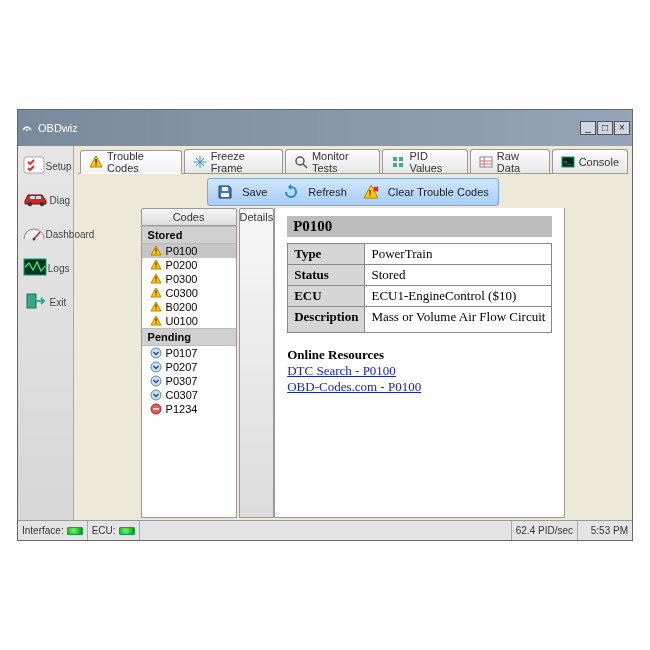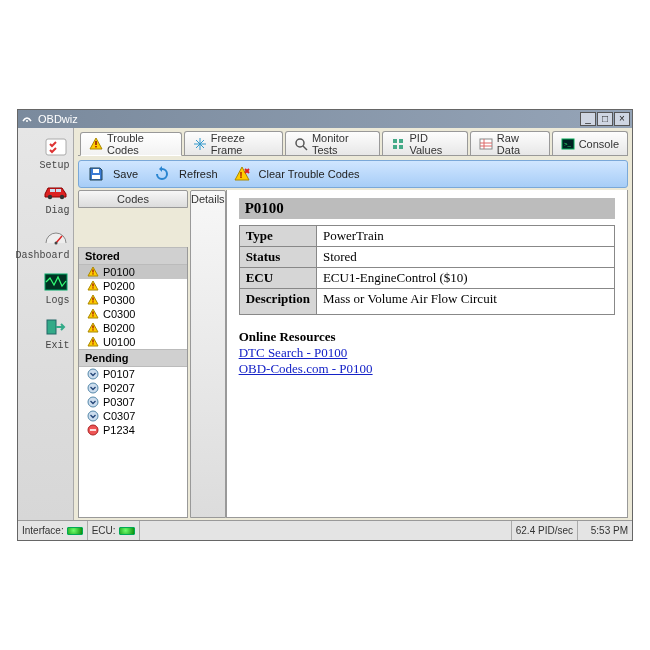--- a/index.html
+++ b/index.html
@@ -1,38 +1,38 @@
 <!DOCTYPE html>
 <html><head>
 <meta charset="utf-8">
 <style>
 * { box-sizing: border-box; margin: 0; padding: 0; }
 body { font-family: Tahoma, Arial, sans-serif; font-size: 11px; background: #fff; width: 650px; height: 650px; overflow: hidden; }
 .outer { width: 650px; height: 650px; background: #fff; display: flex; align-items: center; justify-content: center; }
 .window { width: 616px; height: 432px; border: 1px solid #666; background: #ece9d8; display: flex; flex-direction: column; position: relative; }
-.titlebar { height: 18px; background: linear-gradient(to right, #7a8a9d, #95a4b7); color: #fff; display: flex; align-items: center; padding: 0 2px; font-size: 11px; }
+.titlebar { height: 36px; background: linear-gradient(to right, #7a8a9d, #95a4b7); color: #fff; display: flex; align-items: center; padding: 0 2px; font-size: 11px; }
 .titlebar .ticon { width: 14px; height: 14px; margin-right: 4px; display: inline-flex; align-items: center; justify-content: center; }
 .titlebar .tlabel { flex: 1; }
 .titlebar .winbtns { display: flex; gap: 1px; }
 .titlebar .wb { width: 16px; height: 14px; background: #cfd6e2; border: 1px solid #555; display: flex; align-items: center; justify-content: center; color: #222; font-size: 10px; line-height: 1; cursor: pointer; }
 .body { flex: 1; display: flex; min-height: 0; }
 .sidebar { width: 56px; background: linear-gradient(to bottom, #e6e6e6, #d7d7d7); border-right: 1px solid #aaa; display: flex; flex-direction: column; align-items: center; padding-top: 4px; }
-.sb-item { width: 48px; display: flex; flex-direction: column; align-items: flex-end; padding: 4px 0 6px 0; cursor: pointer; font-family: Liberation Mono, monospace; }
+.sb-item { width: 48px; display: flex; flex-direction: row; align-items: center; padding: 4px 0 6px 0; cursor: pointer; }
 .sb-item .sb-icon { width: 28px; height: 22px; display: flex; align-items: center; justify-content: center; margin-bottom: 2px; }
 .sb-item .sb-label { color: #444; font-size: 10px; }
-.main { flex: 1; display: flex; flex-direction: column; padding: 2px 4px 2px 4px; min-width: 0; }
+.main { flex: 1; display: flex; flex-direction: column; padding: 2px 4px 2px 4px; min-width: 0; align-items: center; }
 .tabs { height: 26px; display: flex; align-items: flex-end; gap: 2px; border-bottom: 1px solid #999; padding-left: 2px; }
 .tab { height: 24px; padding: 0 8px; background: linear-gradient(to bottom, #fdfdfd, #e7e7e7); border: 1px solid #999; border-bottom: none; border-radius: 3px 3px 0 0; display: flex; align-items: center; gap: 4px; font-size: 11px; cursor: pointer; color: #333; }
 .tab.active { background: linear-gradient(to bottom, #ffffff, #f2f2f2); border-bottom: 1px solid #fff; position: relative; top: 1px; }
 .tab .tab-icon { width: 14px; height: 14px; display: inline-flex; align-items: center; justify-content: center; }
 .toolbar { margin-top: 4px; height: 28px; background: linear-gradient(to bottom, #d0e6ff, #a7cdf7); border: 1px solid #7aa8d8; border-radius: 3px; display: flex; align-items: center; padding: 0 4px; gap: 6px; }
 .tbtn { height: 22px; display: flex; align-items: center; gap: 9px; padding: 0 4px; cursor: pointer; font-size: 11px; color: #222; border: 1px solid transparent; border-radius: 2px; }
 .tbtn .t-icon { width: 16px; height: 16px; display: inline-flex; align-items: center; justify-content: center; }
 .content-row { flex: 1; display: flex; gap: 2px; margin-top: 2px; min-height: 0; }
-.col-codes { width: 110px; display: flex; flex-direction: column; gap: 39px; }
+.col-codes { width: 96px; display: flex; flex-direction: column; }
 .col-details { flex: 1; display: flex; flex-direction: row; min-width: 0; }
 .col-header { background: linear-gradient(to bottom,#f7f7f7,#dcdcdc); border: 1px solid #999; text-align: center; padding: 2px 0; font-size: 11px; color: #333; border-radius: 2px 2px 0 0; }
 .codes-body { flex: 1; border: 1px solid #999; border-top: none; background: #fff; overflow-y: auto; overflow-x: hidden; }
 .codes-body::-webkit-scrollbar { width: 14px; }
 .codes-body::-webkit-scrollbar-track { background: #e8e8e8; border-left: 1px solid #bbb; }
 .codes-body::-webkit-scrollbar-thumb { background: #c4c4c4; border: 1px solid #999; }
 .group-header { background: #d0d0d0; padding: 2px 6px; font-weight: bold; font-size: 11px; border-bottom: 1px solid #bbb; border-top: 1px solid #bbb; }
 .code-item { display: flex; align-items: center; gap: 4px; padding: 1px 4px 1px 8px; cursor: pointer; font-size: 11px; }
 .code-item.selected { background: #c6c6c6; }
 .ci-icon { width: 12px; height: 12px; display: inline-flex; align-items: center; justify-content: center; flex-shrink: 0; }

